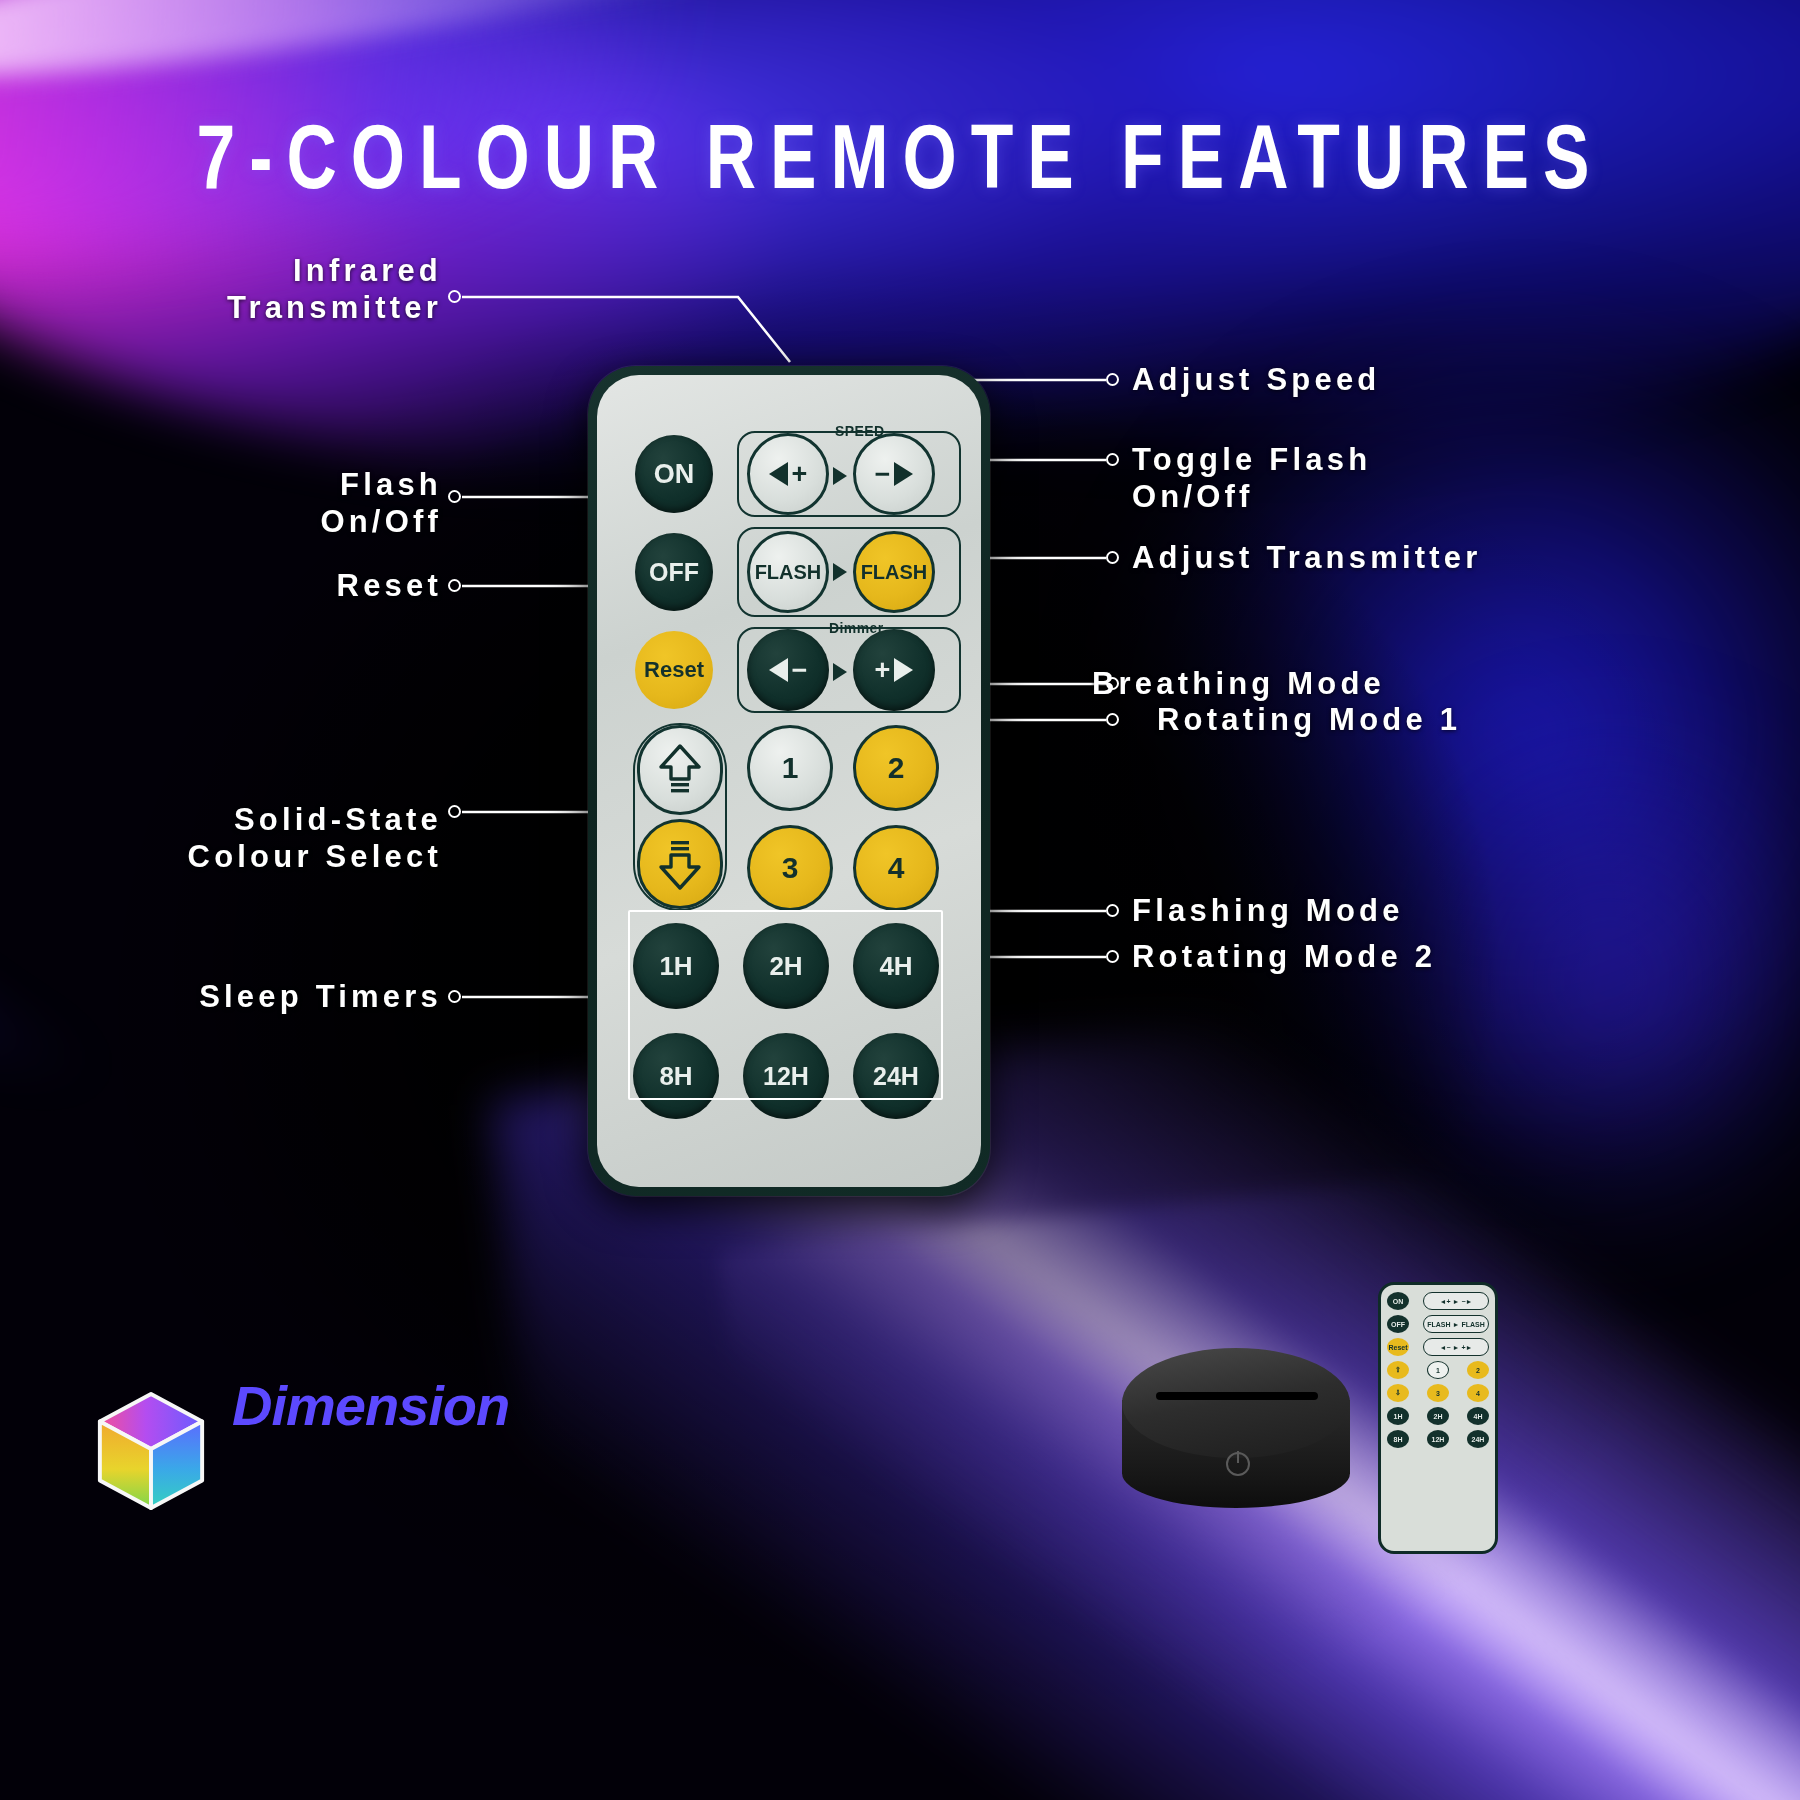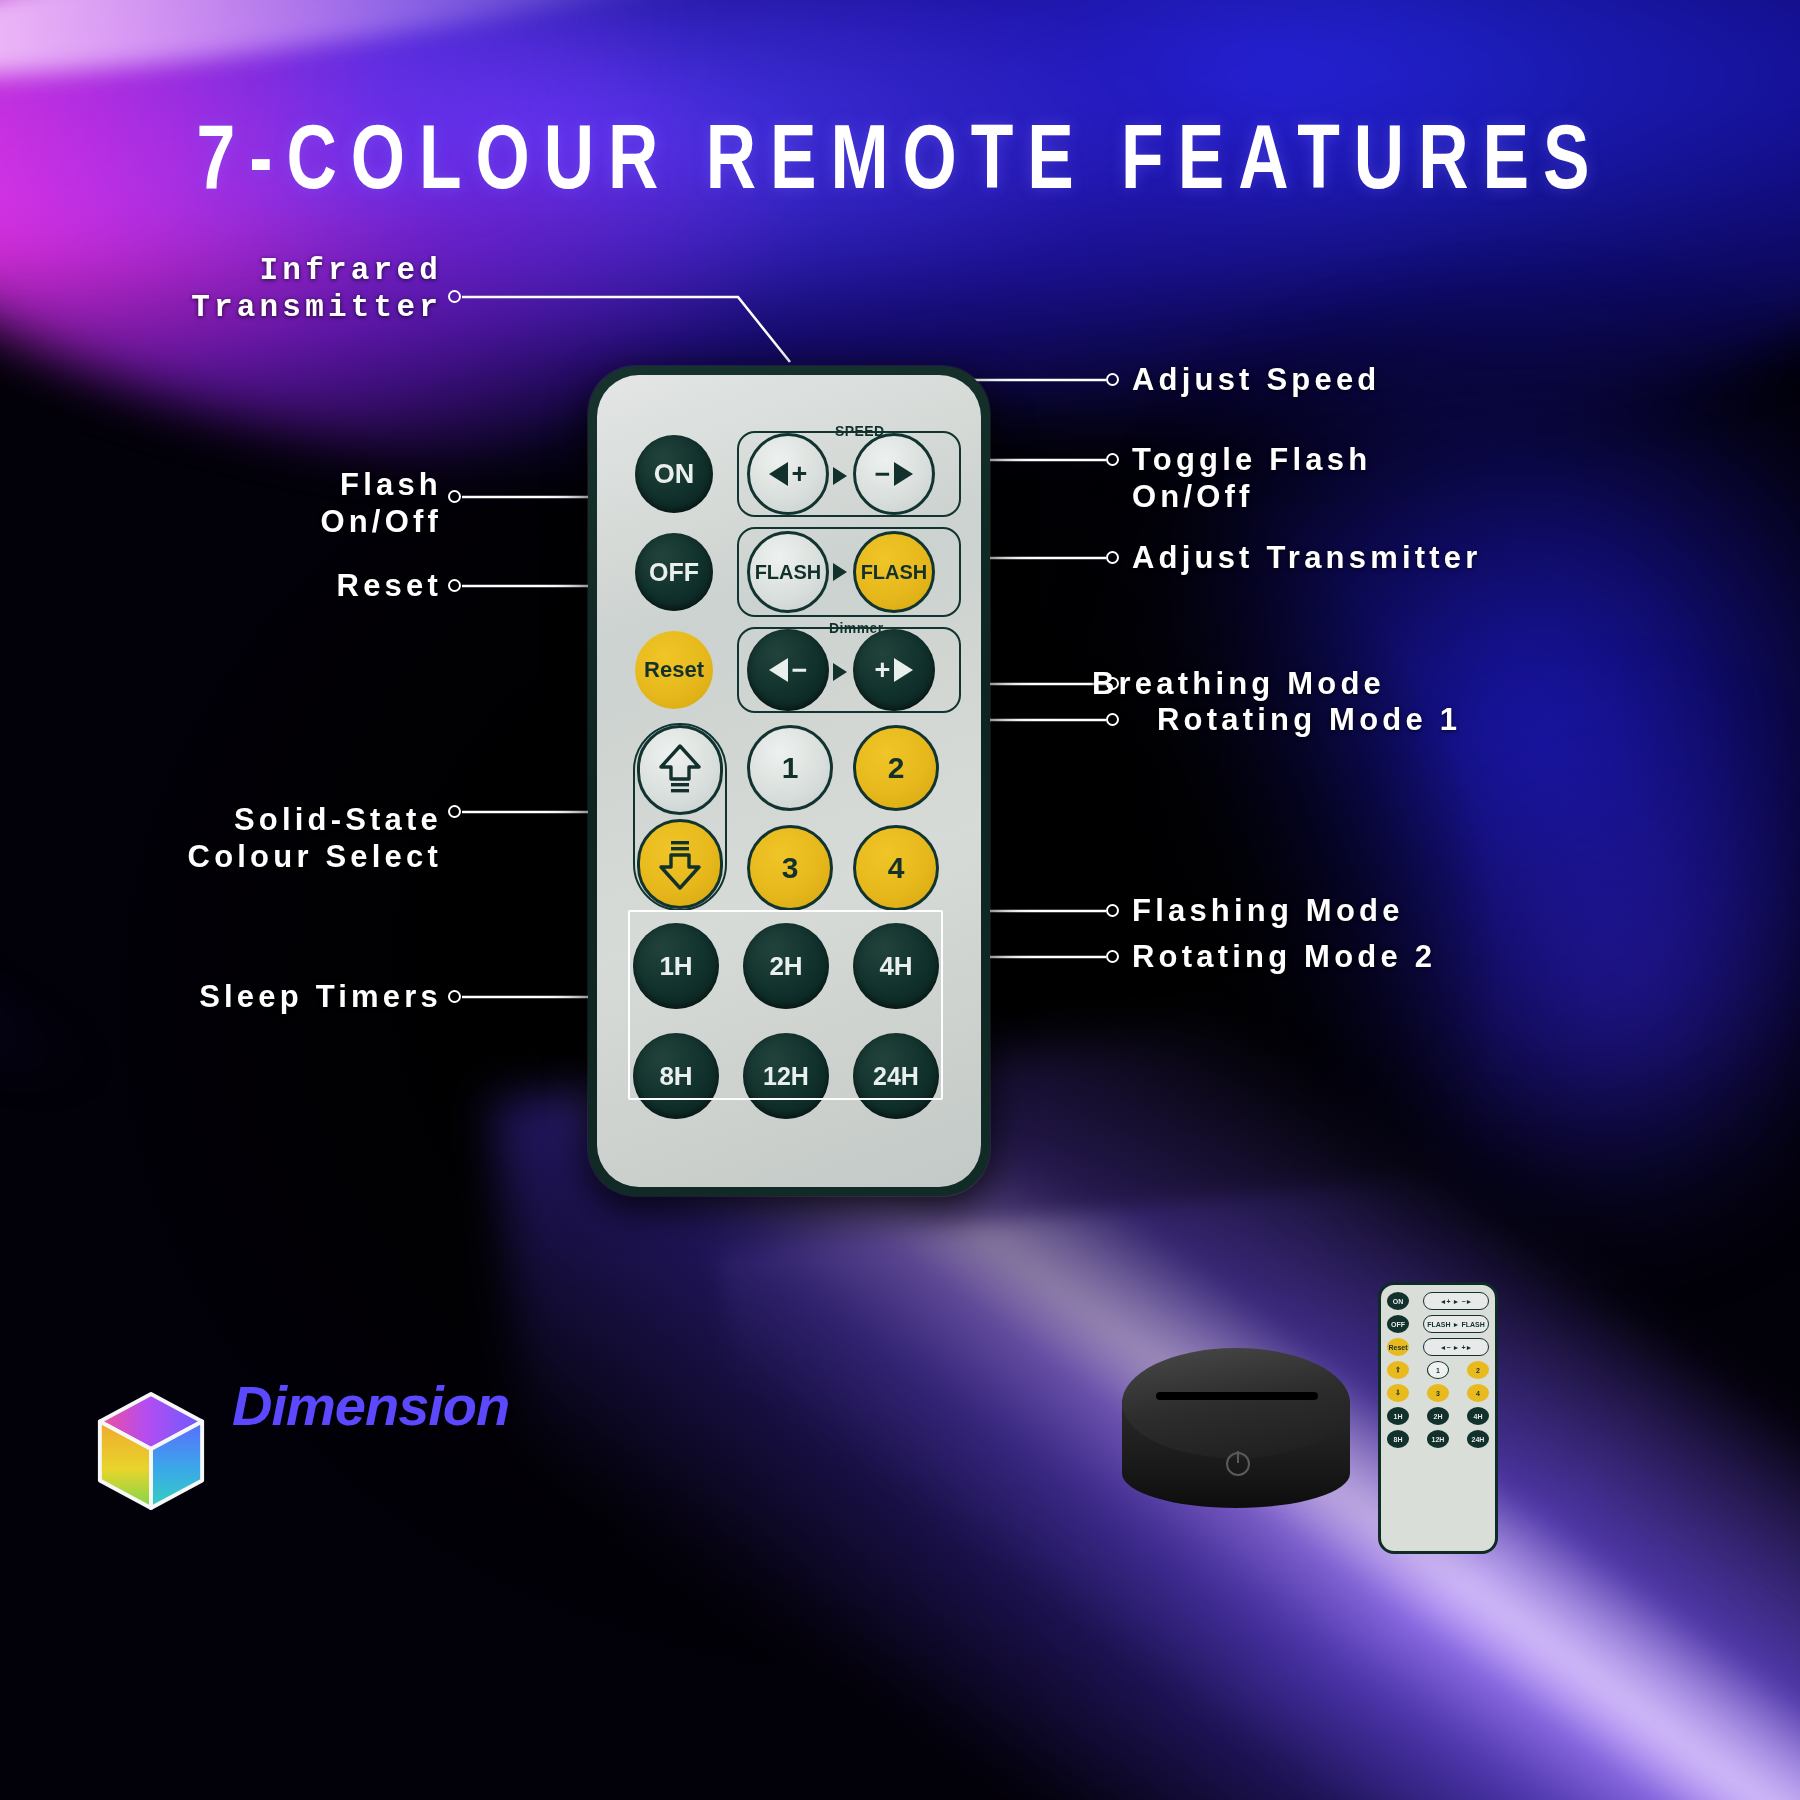--- a/index.html
+++ b/index.html
@@ -265,21 +265,21 @@
   <line x1="1106" y1="720" x2="928" y2="720"></line>
   <line x1="928" y1="720" x2="914" y2="772"></line>
 
   <line x1="1106" y1="911" x2="957" y2="911"></line>
   <line x1="957" y1="911" x2="791" y2="894"></line>
 
   <line x1="1106" y1="957" x2="932" y2="957"></line>
   <line x1="932" y1="957" x2="918" y2="890"></line>
 </svg>
 
-<div class="label right-align" style="right:1358px; top:252px; width:420px;font-family:Liberation Mono, monospace;">Infrared
+<div class="label right-align" style="right:1358px; top:252px; width:420px;">Infrared
 Transmitter</div>
 <div class="dot" style="left:448px; top:290px;"></div>
 
 <div class="label right-align" style="right:1358px; top:466px; width:420px;">Flash
 On/Off</div>
 <div class="dot" style="left:448px; top:490px;"></div>
 
 <div class="label right-align" style="right:1358px; top:567px; width:420px;">Reset</div>
 <div class="dot" style="left:448px; top:579px;"></div>
 

